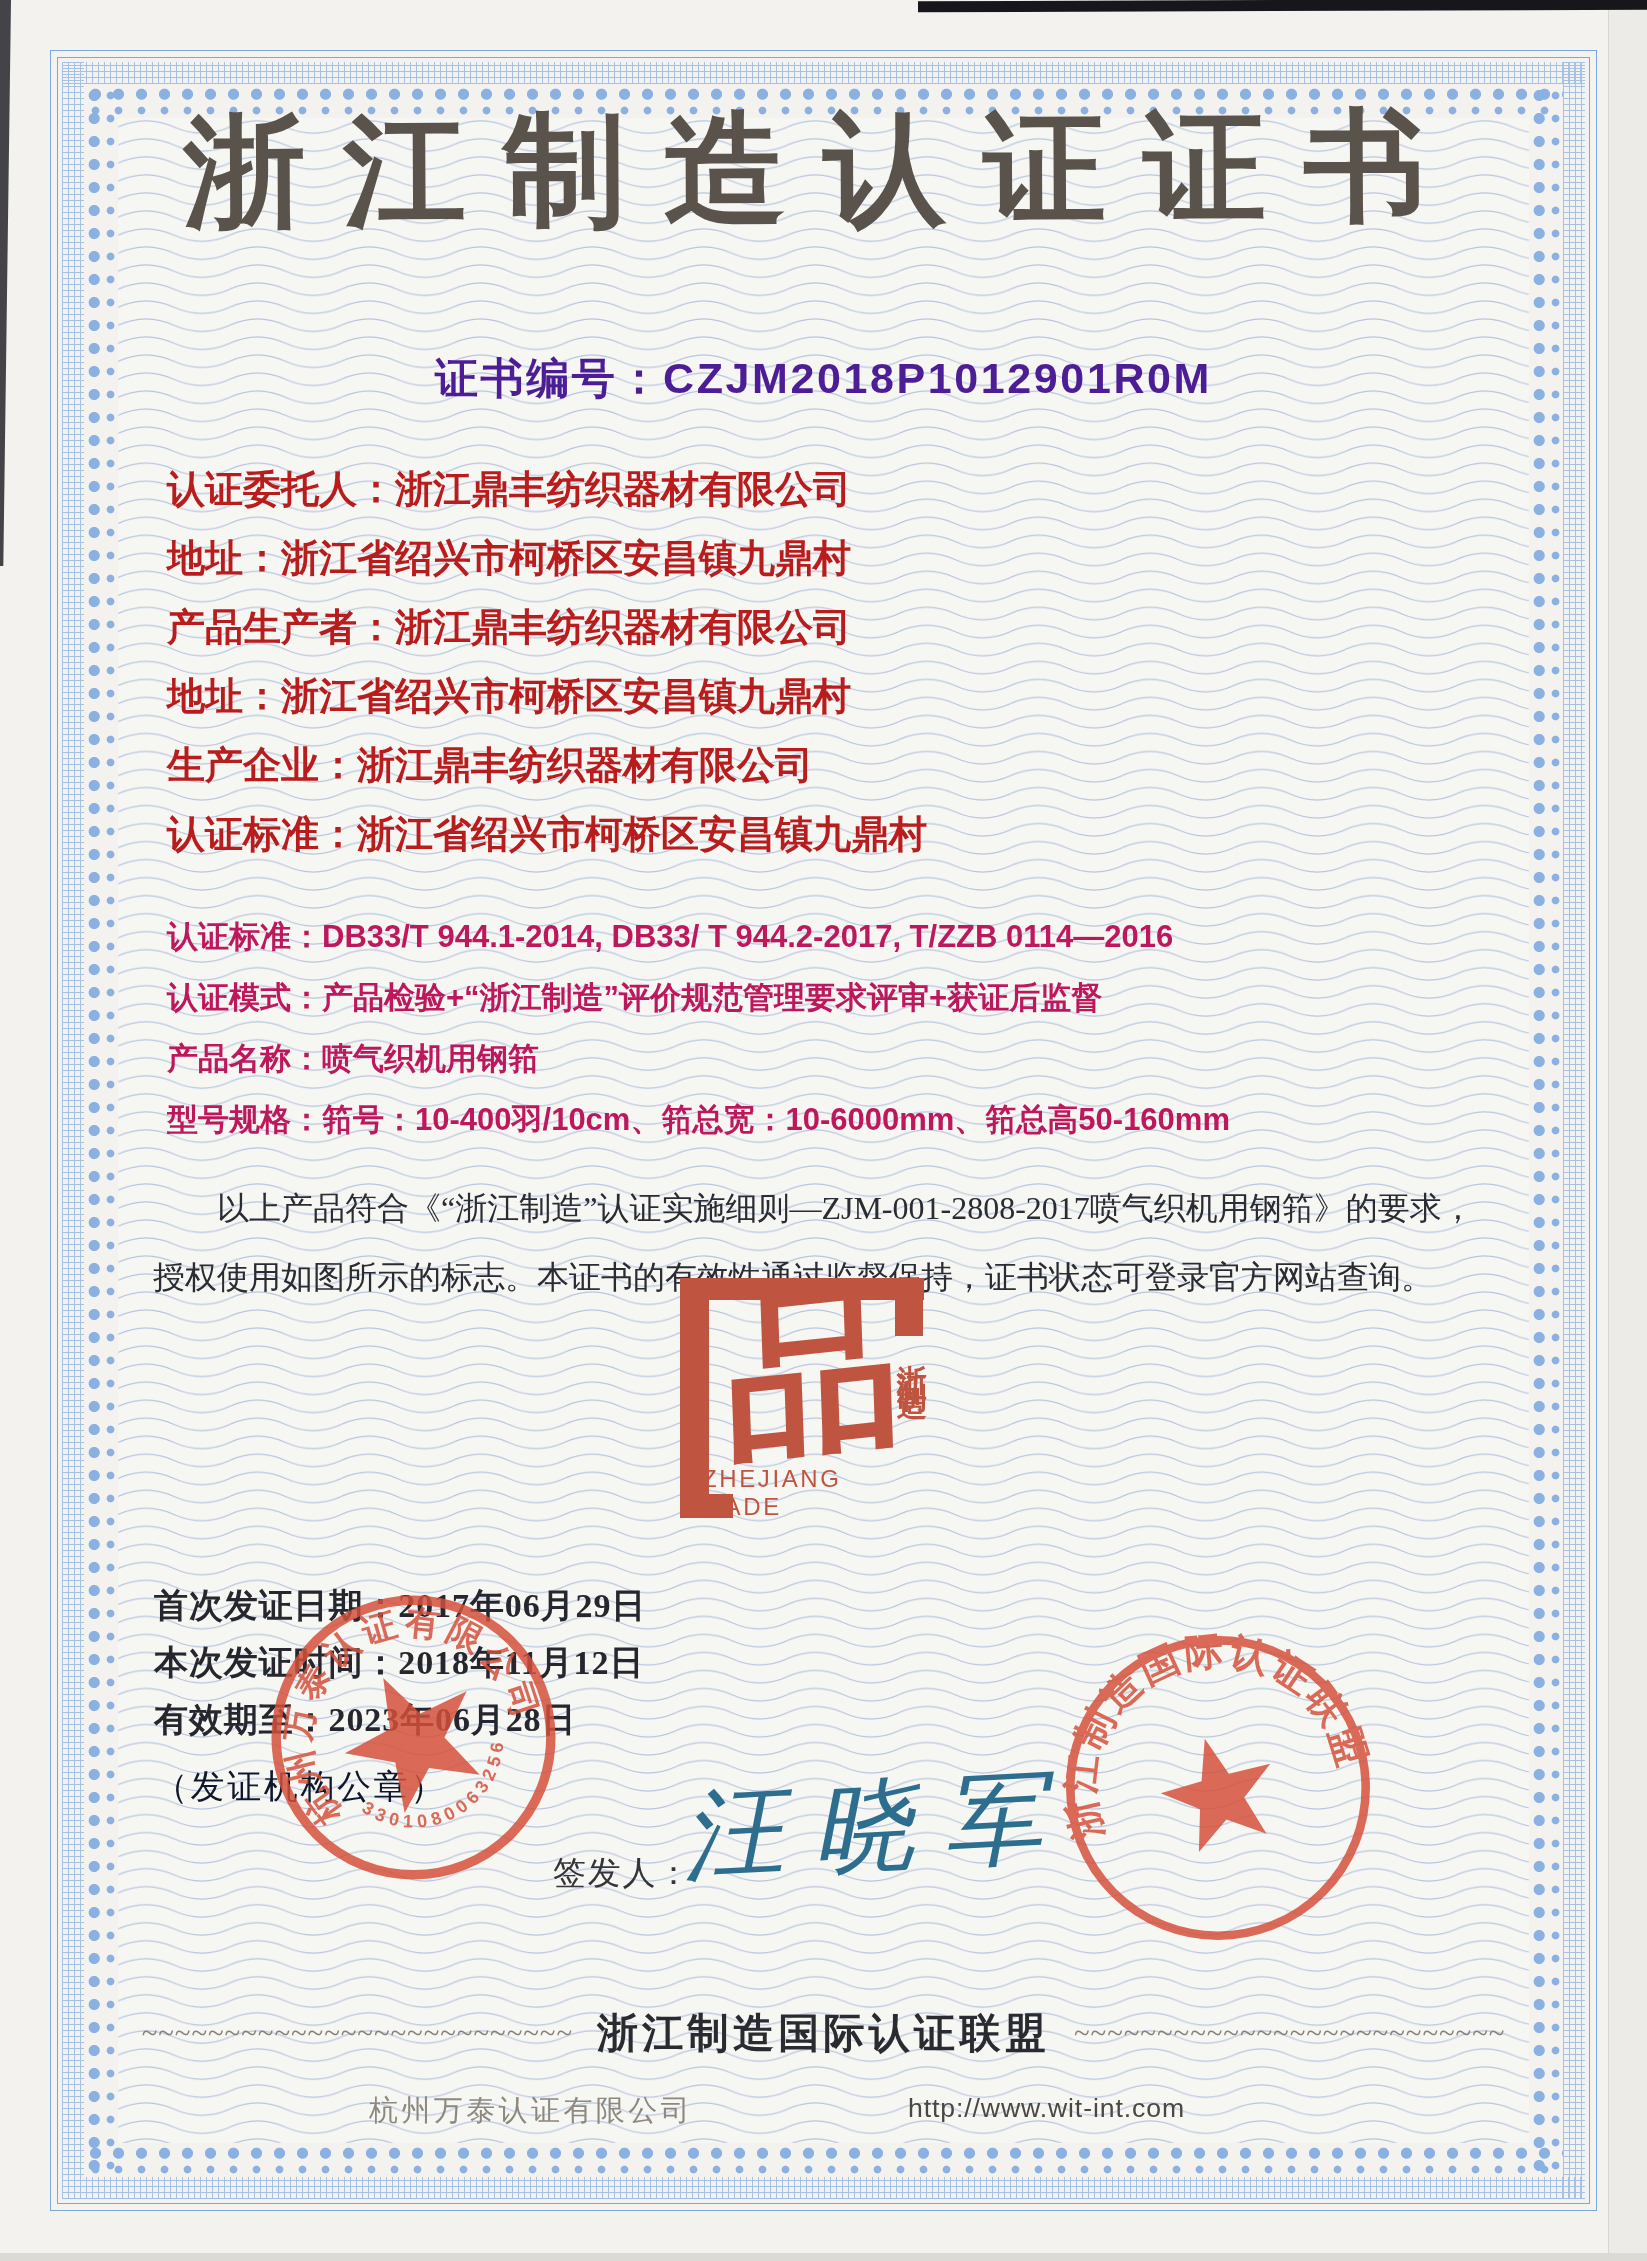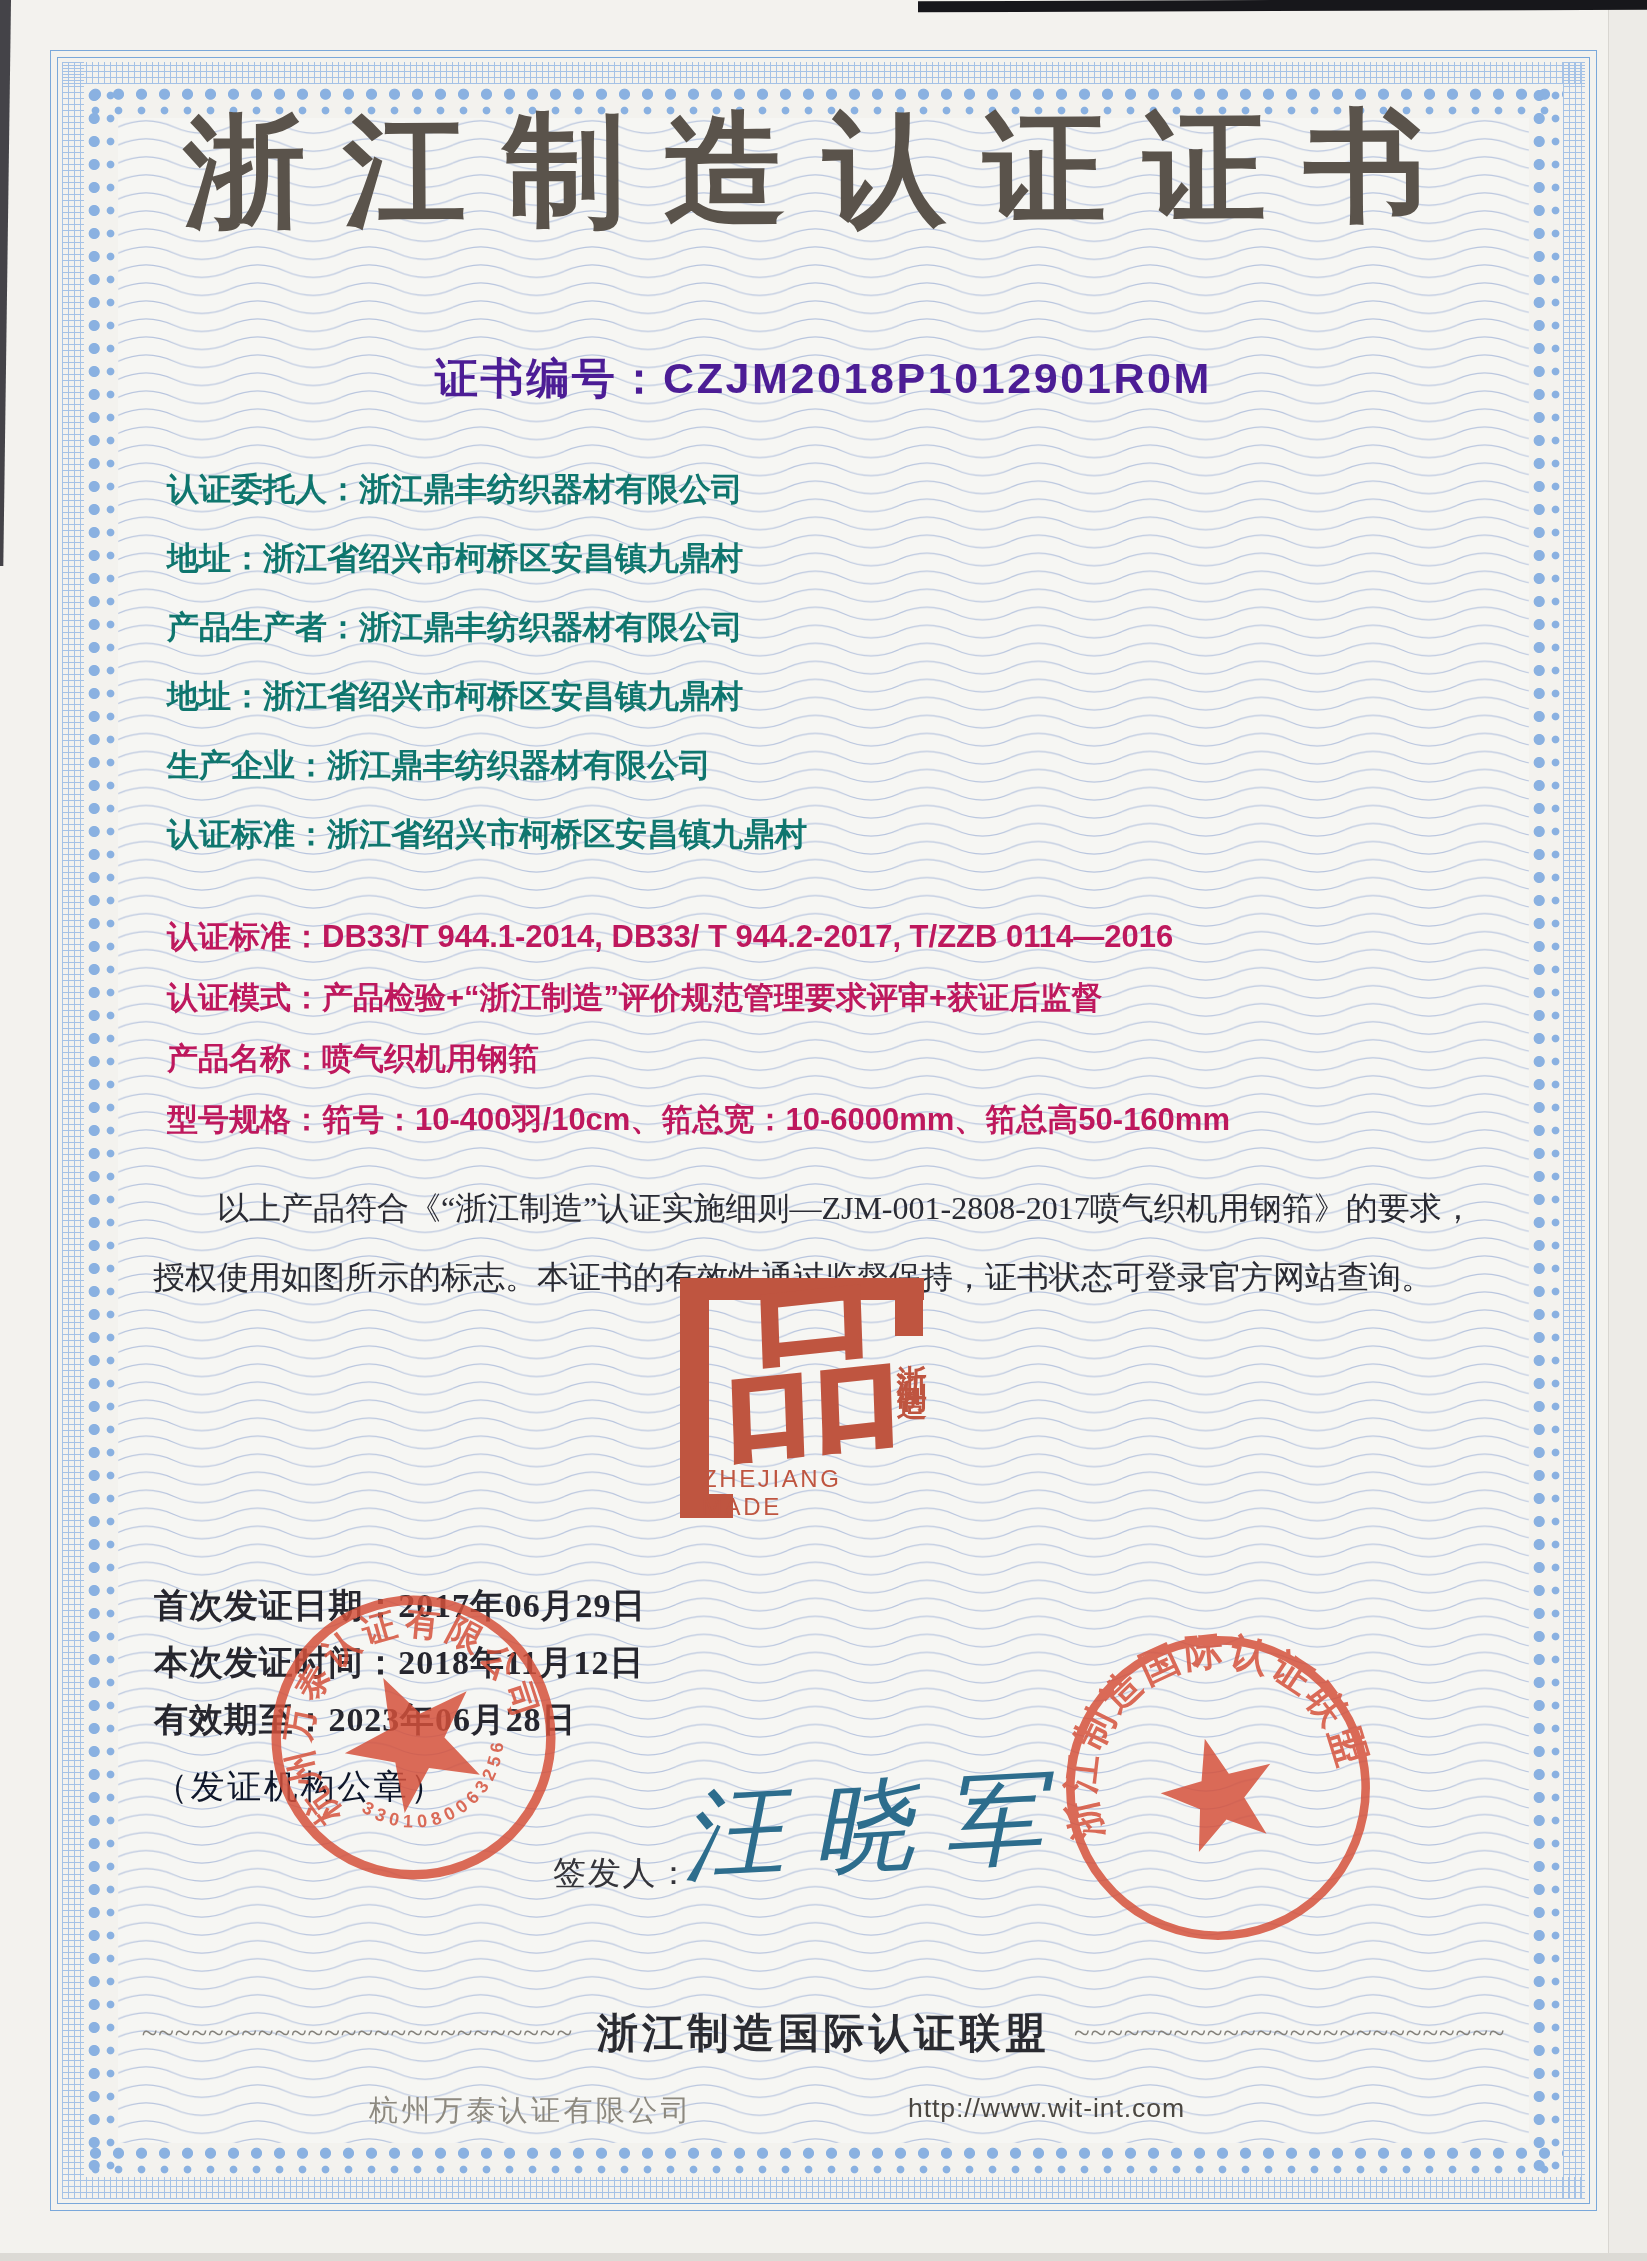--- a/index.html
+++ b/index.html
@@ -34,22 +34,22 @@
   .floral.l{left:84px;} .floral.r{right:84px;}
   .inner{position:absolute;inset:118px;background:#f6f6f3;}
   .inner svg.waves{position:absolute;inset:0;width:100%;height:100%;}
   
   .title{position:absolute;top:89px;left:0;right:0;text-align:center;
          font-size:122px;font-weight:700;letter-spacing:38px;color:#5a534b;
          font-family:"DejaVu Serif",serif;transform:rotate(-.3deg);}
   .certno{position:absolute;top:350px;left:0;right:0;text-align:center;
           font-size:43px;font-weight:700;letter-spacing:2.6px;color:#4c1d95;
           font-family:"Liberation Sans","DejaVu Sans",sans-serif;}
-  .info{position:absolute;left:167px;top:455px;font-size:32px;font-weight:700;
-        color:#0f766e;font-family:"Liberation Sans","DejaVu Sans",sans-serif;line-height:69px;}
+  .info{position:absolute;left:167px;top:455px;font-size:38px;font-weight:700;
+        color:#b91c1c;font-family:"Liberation Sans","DejaVu Sans",sans-serif;line-height:69px;}
   .specs{position:absolute;left:167px;top:906px;font-size:31px;font-weight:700;
          color:#be185d;font-family:"Liberation Sans","DejaVu Sans",sans-serif;line-height:61px;}
   .statement{position:absolute;left:153px;top:1174px;width:1345px;font-size:32px;
              color:#2a2b33;line-height:69px;text-indent:2em;}
   
   .logo{position:absolute;left:680px;top:1278px;width:250px;height:240px;}
   .logo .bar{position:absolute;background:#bf5540;}
   .logo .bar.top{left:0;top:0;width:244px;height:22px;}
   .logo .bar.rstub{left:215px;top:22px;width:28px;height:36px;}
   .logo .bar.left{left:0;top:22px;width:29px;height:218px;}

